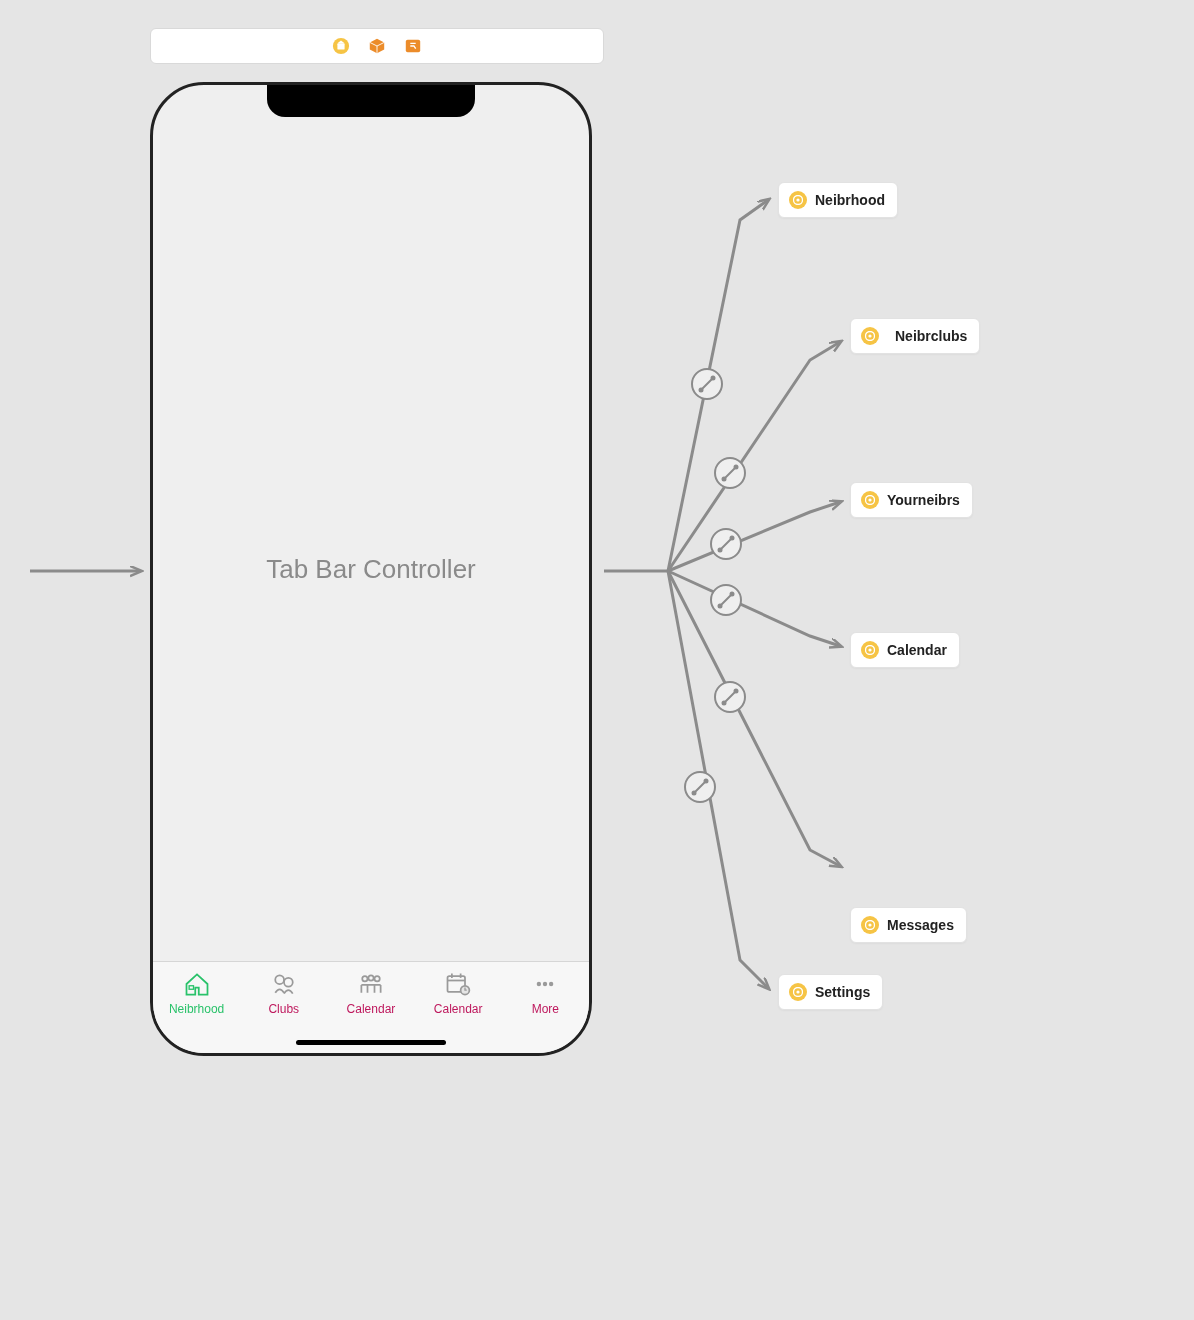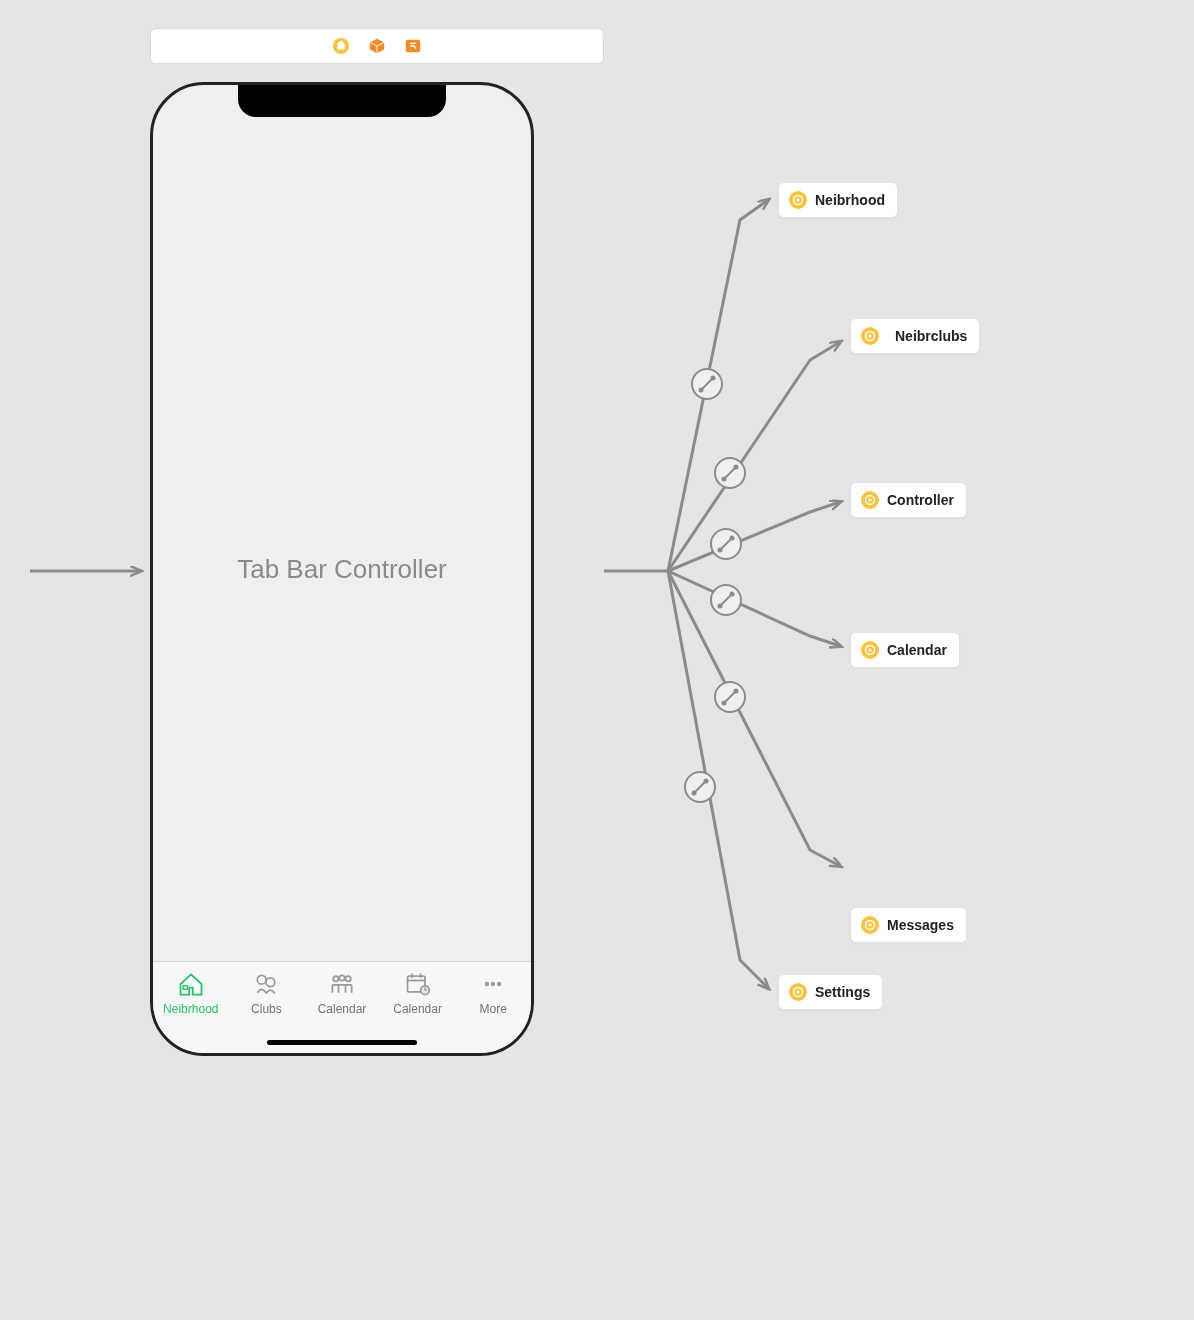--- a/index.html
+++ b/index.html
@@ -28,21 +28,21 @@
     justify-content: center;
     gap: 18px;
   }
   .toolbar .ticon { width:18px; height:18px; }
 
   
   .phone-frame {
     position: absolute;
     left: 150px;
     top: 82px;
-    width: 384px;
+    width: 442px;
     height: 974px;
     border: 3px solid #222;
     border-radius: 54px;
     background: #efefef;
     overflow: hidden;
   }
   .notch {
     position: absolute;
     top: -2px;
     left: 50%;
@@ -79,21 +79,21 @@
   }
   .tab-item {
     width: 80px;
     text-align: center;
     display: flex;
     flex-direction: column;
     align-items: center;
     gap: 4px;
   }
   .tab-item .ticon-box { width: 30px; height: 28px; display:flex; align-items:center; justify-content:center; }
-  .tab-item .label { font-size: 12px; color: #737373; }
+  .tab-item .label { font-size: 12px; color: #be185d; }
   .tab-item.selected .label { color: #29c26a; }
   .home-indicator {
     position: absolute;
     bottom: 8px;
     left: 50%;
     transform: translateX(-50%);
     width: 150px;
     height: 5px;
     background: #000;
     border-radius: 3px;
@@ -313,21 +313,21 @@
     </span>
   <span>Neibrclubs</span>
 </div>
 <div class="dest-node" style="left:850px; top:482px;">
   <span class="dot">
       <svg viewBox="0 0 10 10">
         <circle cx="5" cy="5" r="4.5" fill="none" stroke="#fff" stroke-width="1.3"></circle>
         <circle cx="5" cy="5" r="1.6" fill="#fff"></circle>
       </svg>
     </span>
-  <span>Controller</span>
+  <span>Yourneibrs</span>
 </div>
 <div class="dest-node" style="left:850px; top:632px;">
   <span class="dot">
       <svg viewBox="0 0 10 10">
         <circle cx="5" cy="5" r="4.5" fill="none" stroke="#fff" stroke-width="1.3"></circle>
         <circle cx="5" cy="5" r="1.6" fill="#fff"></circle>
       </svg>
     </span>
   <span>Calendar</span>
 </div>

